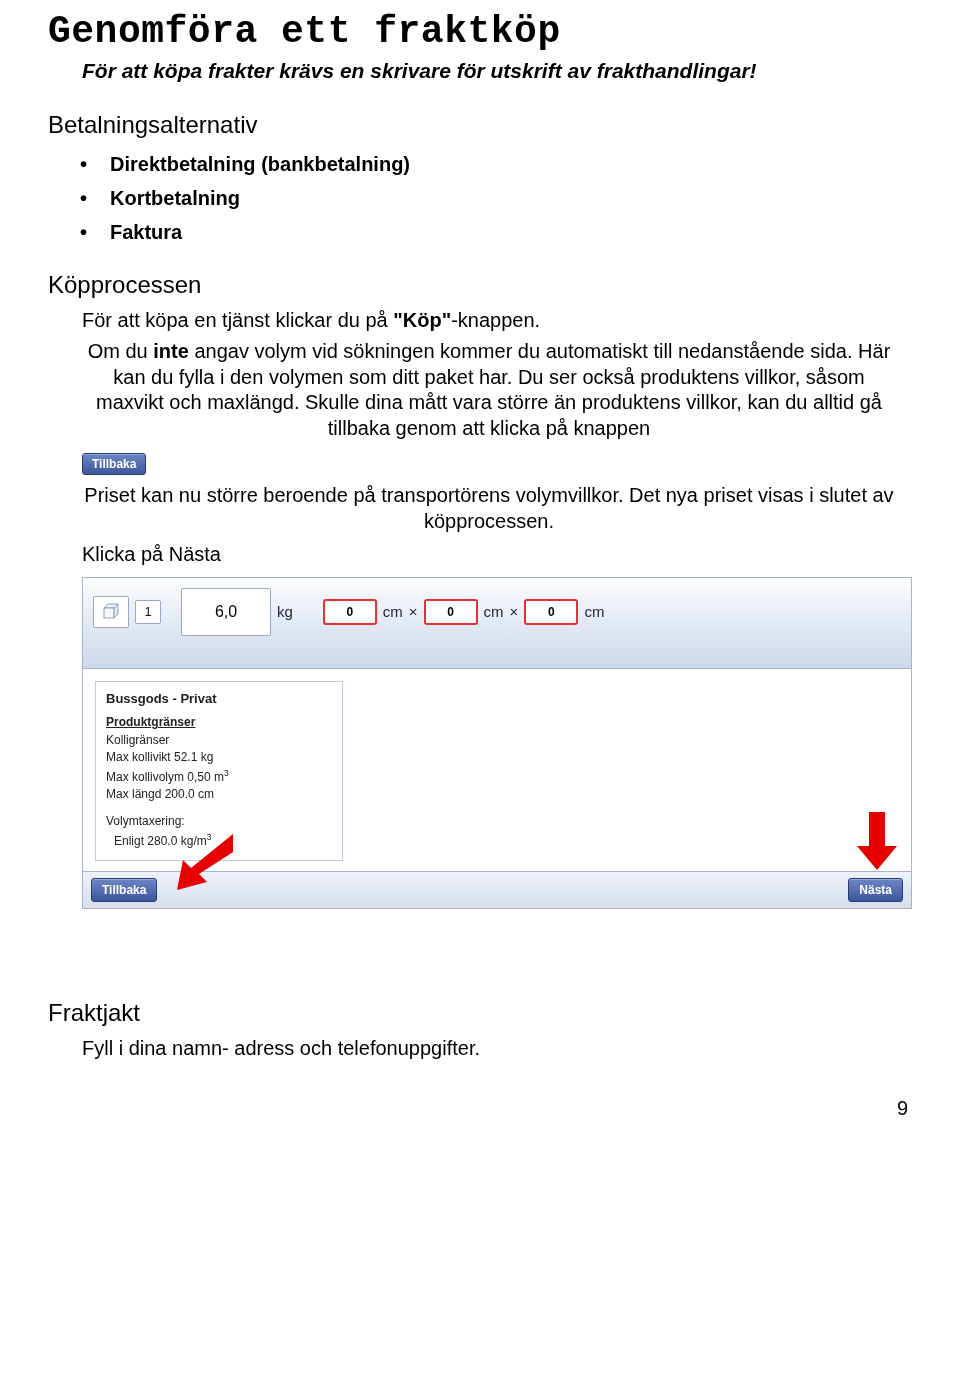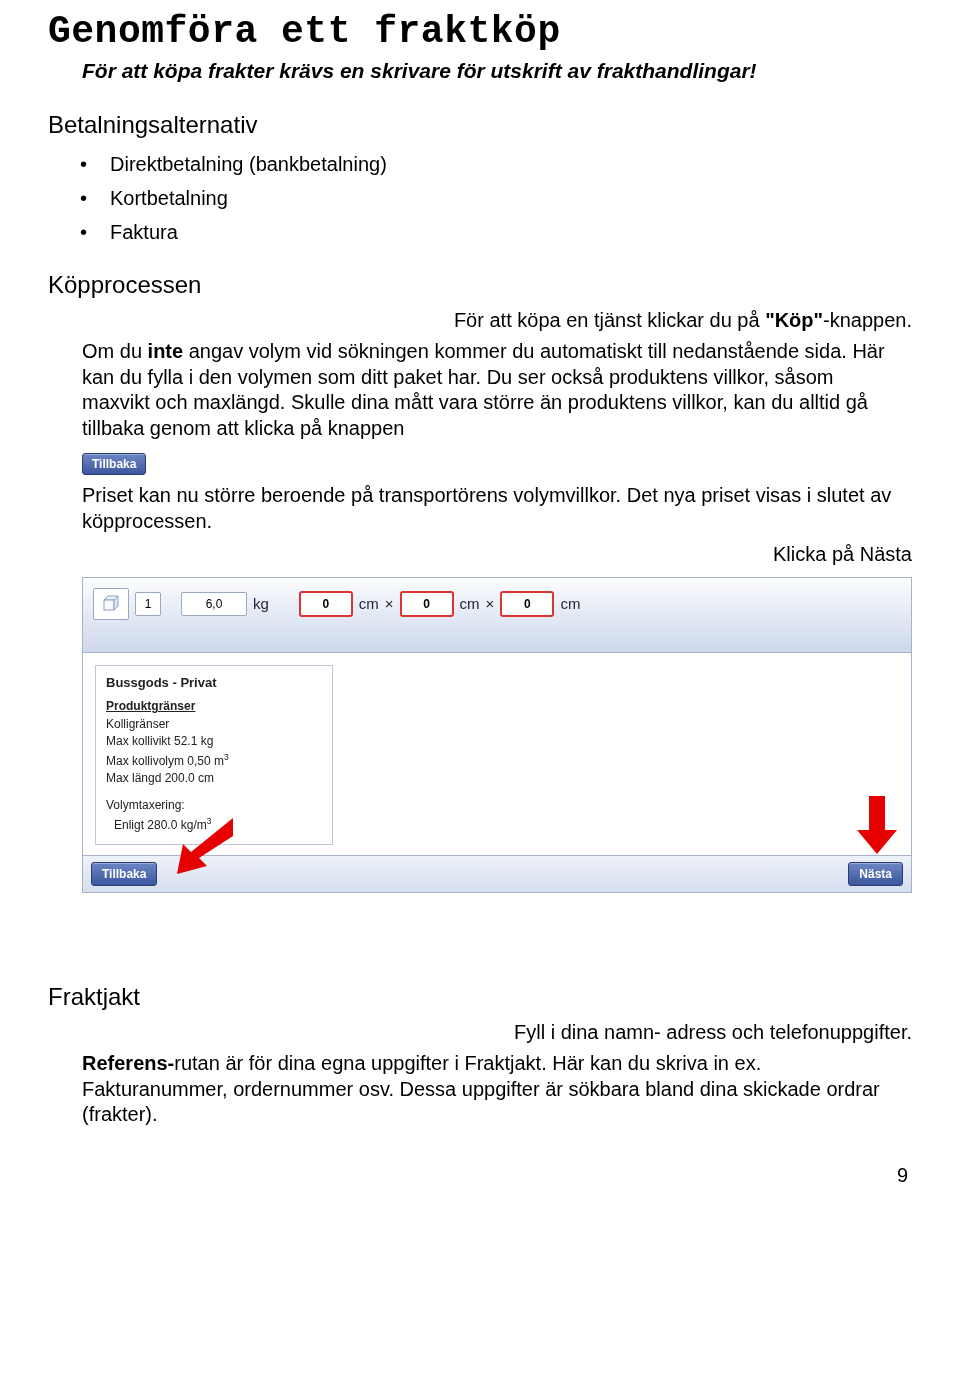--- a/index.html
+++ b/index.html
@@ -35,40 +35,41 @@
   ul.bullets {
     margin: 0 0 22px 32px;
     padding: 0;
     list-style: none;
   }
   ul.bullets li {
     font-size: 20px;
     line-height: 1.7;
     position: relative;
     padding-left: 30px;
+    font-weight: bold;
   }
   ul.bullets li::before {
     content: "•";
     position: absolute;
     left: 0;
     font-size: 20px;
   }
   .indent-block {
     margin-left: 34px;
   }
   .para {
     font-size: 20px;
     line-height: 1.3;
     margin: 0 0 6px 0;
-    text-align: right;
   }
   .para2 {
     font-size: 20px;
     line-height: 1.28;
     margin: 0 16px 6px 0;
+    text-align: center;
   }
   .bold { font-weight: 700; }
 
   
   .btn-small {
     display: inline-block;
     background: linear-gradient(#6c86c4, #3c569e);
     border: 1px solid #2a3c74;
     color: #fff;
     font-size: 12px;
@@ -102,42 +103,42 @@
   }
   .field-qty {
     width: 24px; height: 22px;
     border:1px solid #9aa8c4; border-radius:2px;
     background:#fff; font-size:12px; text-align:center;
     padding:0;
   }
   .field-wt {
     width: 64px; height: 22px;
     border:1px solid #9aa8c4; border-radius:2px;
-    background:#fff; font-size:12px; text-align:center;
-    padding:0;
+    background:#fff; font-size:16px; text-align:center;
+    padding:12px;
   }
   .field-dim {
     width: 50px; height: 22px;
     border:2px solid #d33; border-radius:3px;
     background:#fff; font-size:12px; text-align:center;
     font-weight:700;
     padding:0;
   }
   .panel-top .unit {
     font-size: 15px;
     color:#1e2235;
   }
   .panel-body {
     background:#fff;
     padding: 12px 12px 10px 12px;
   }
   .prod-box {
     border:1px solid #bfc8d9;
     width: 210px;
-    padding:8px 16px 10px 10px;
+    padding:8px 26px 10px 10px;
     font-size:12px;
     color:#222;
     line-height:1.45;
   }
   .prod-box .hd {
     font-weight:700;
     font-size:13px;
     margin-bottom:6px;
   }
   .prod-box .sub {
@@ -263,19 +264,16 @@
         <span class="btn-panel">Nästa</span>
       </div>
     </div>
   </div>
 
   <div style="height:90px"></div>
 
   <h2 class="section">Fraktjakt</h2>
   <div class="indent-block">
     <p class="para">Fyll i dina namn- adress och telefonuppgifter.</p>
-    <p class="para2">
-      <span class="bold">Referens-</span><span>rutan är för dina egna uppgifter i Fraktjakt. Här kan du skriva in ex. Fakturanummer, ordernummer osv. Dessa uppgifter är sökbara bland dina skickade ordrar (frakter).</span>
-    </p>
   </div>
 
   <div class="page-num">9</div>
 </div>
 
 </body></html>

